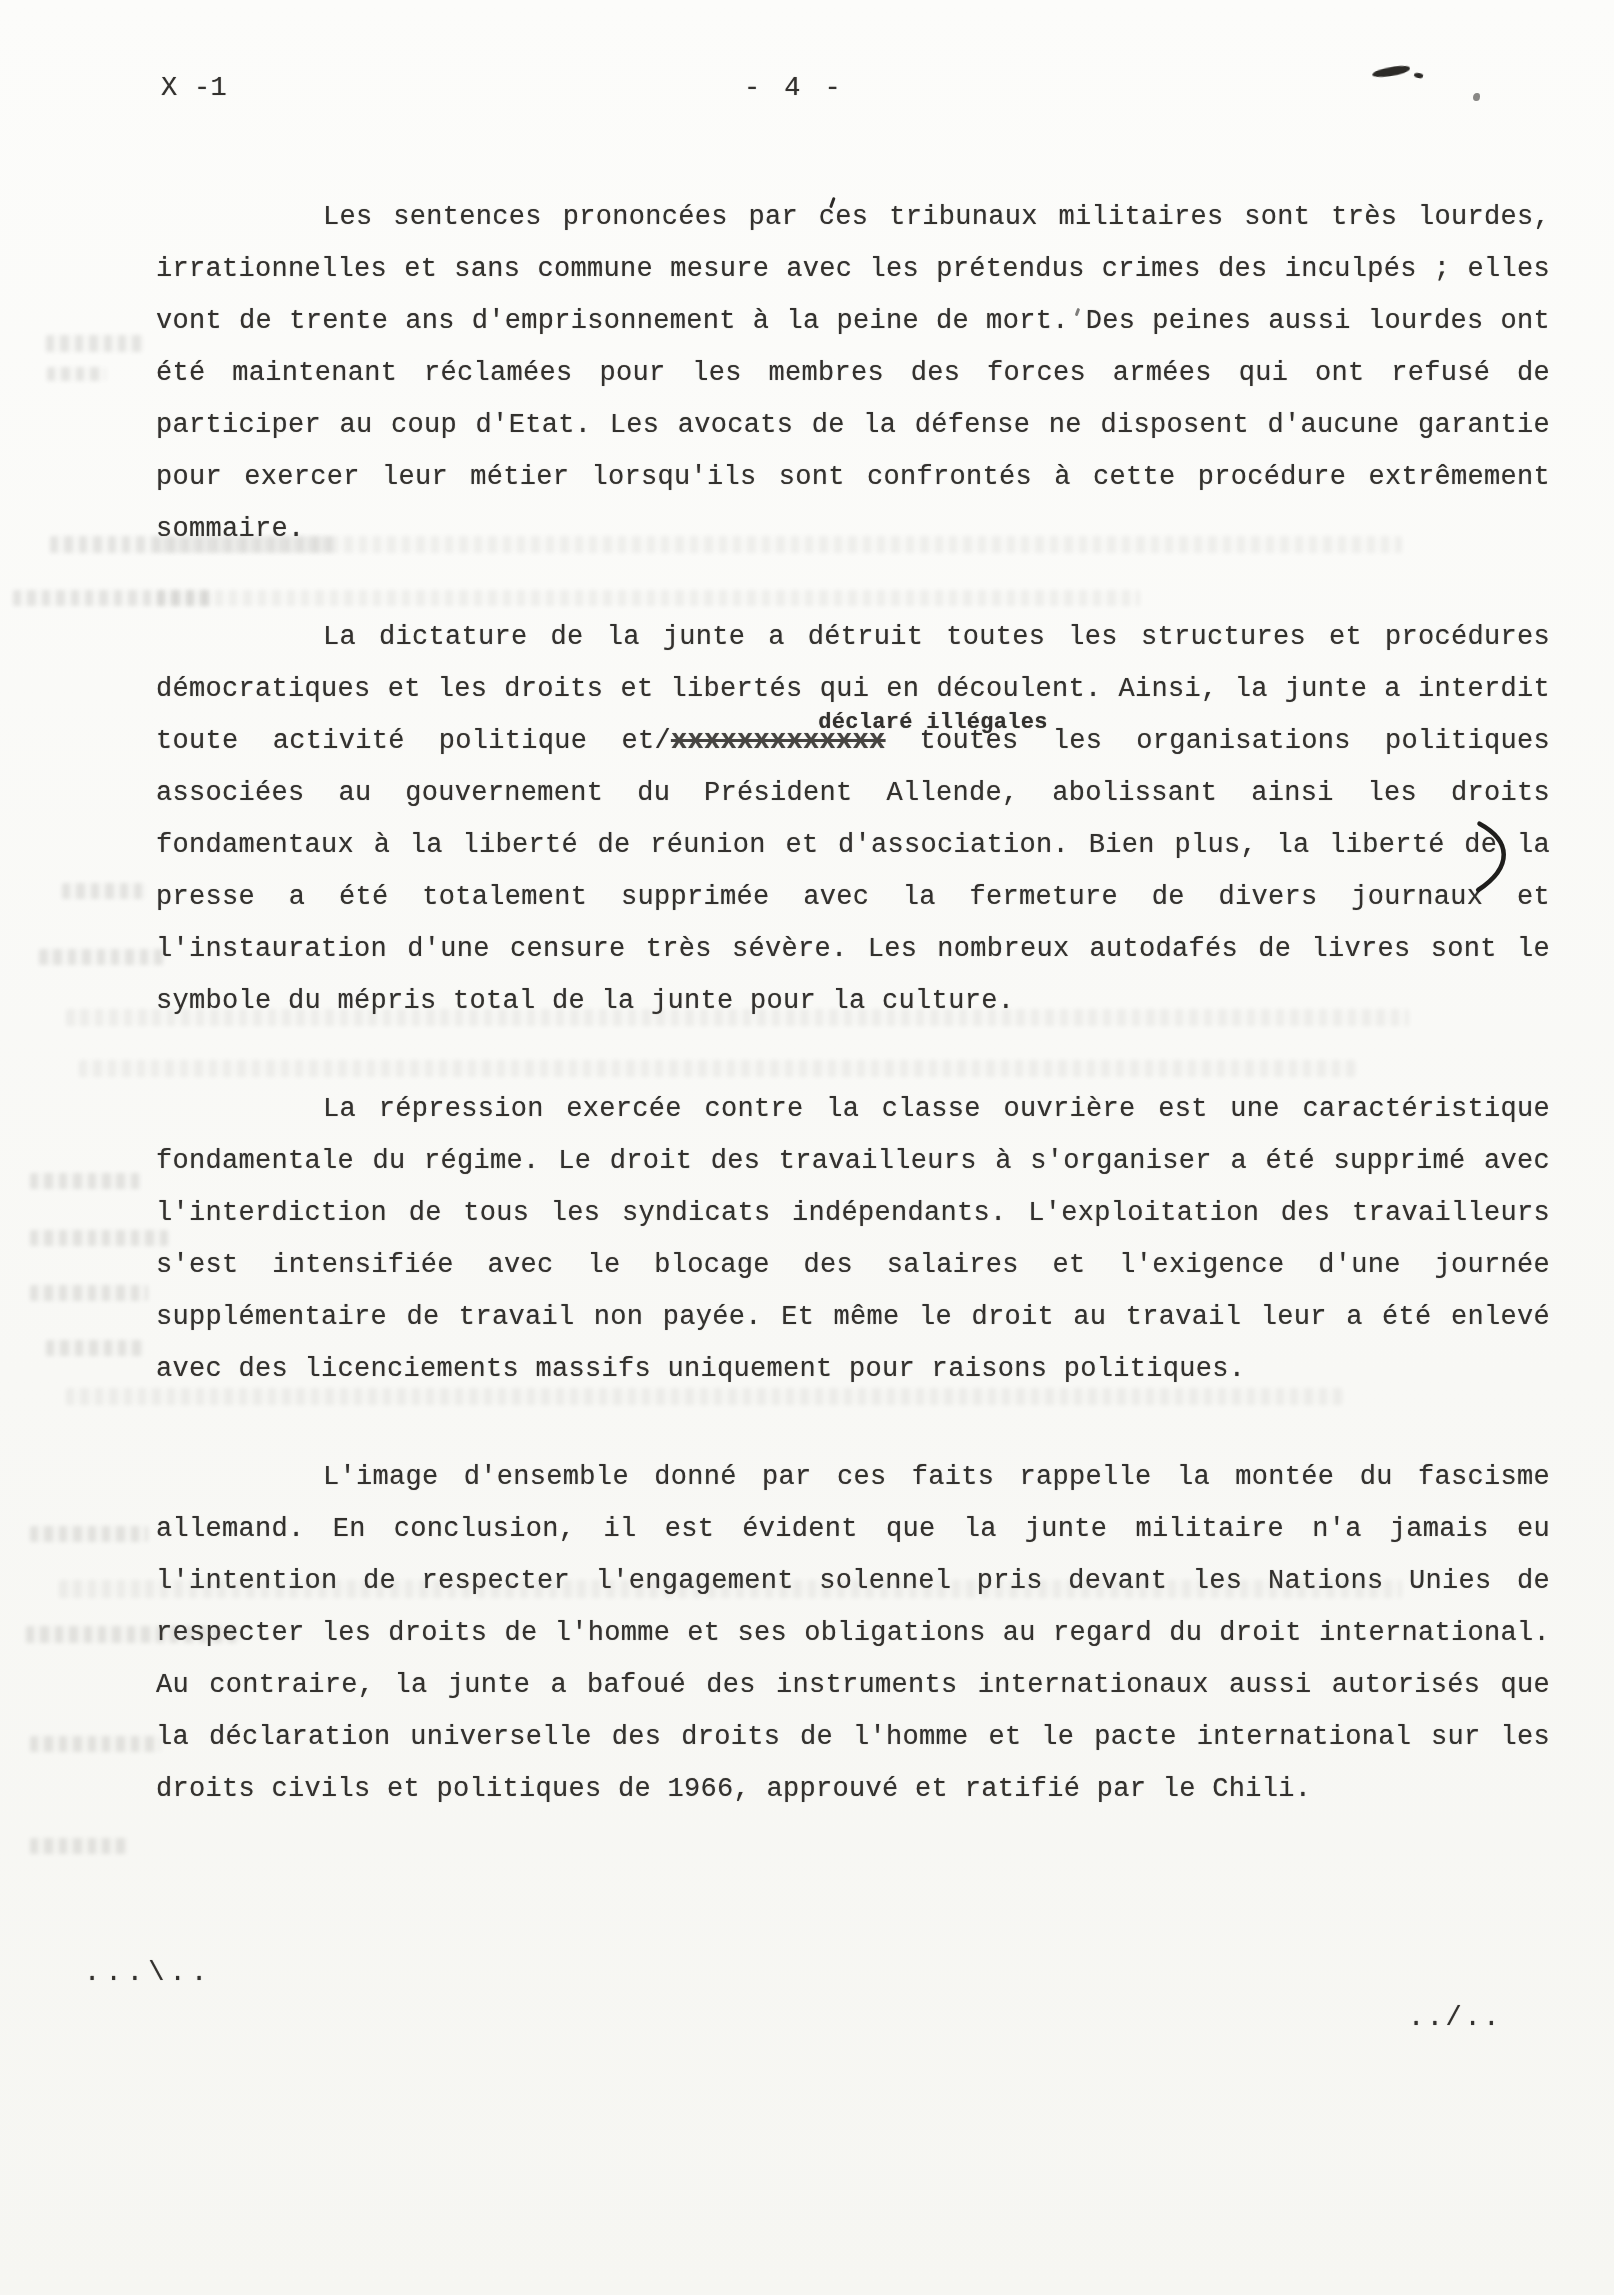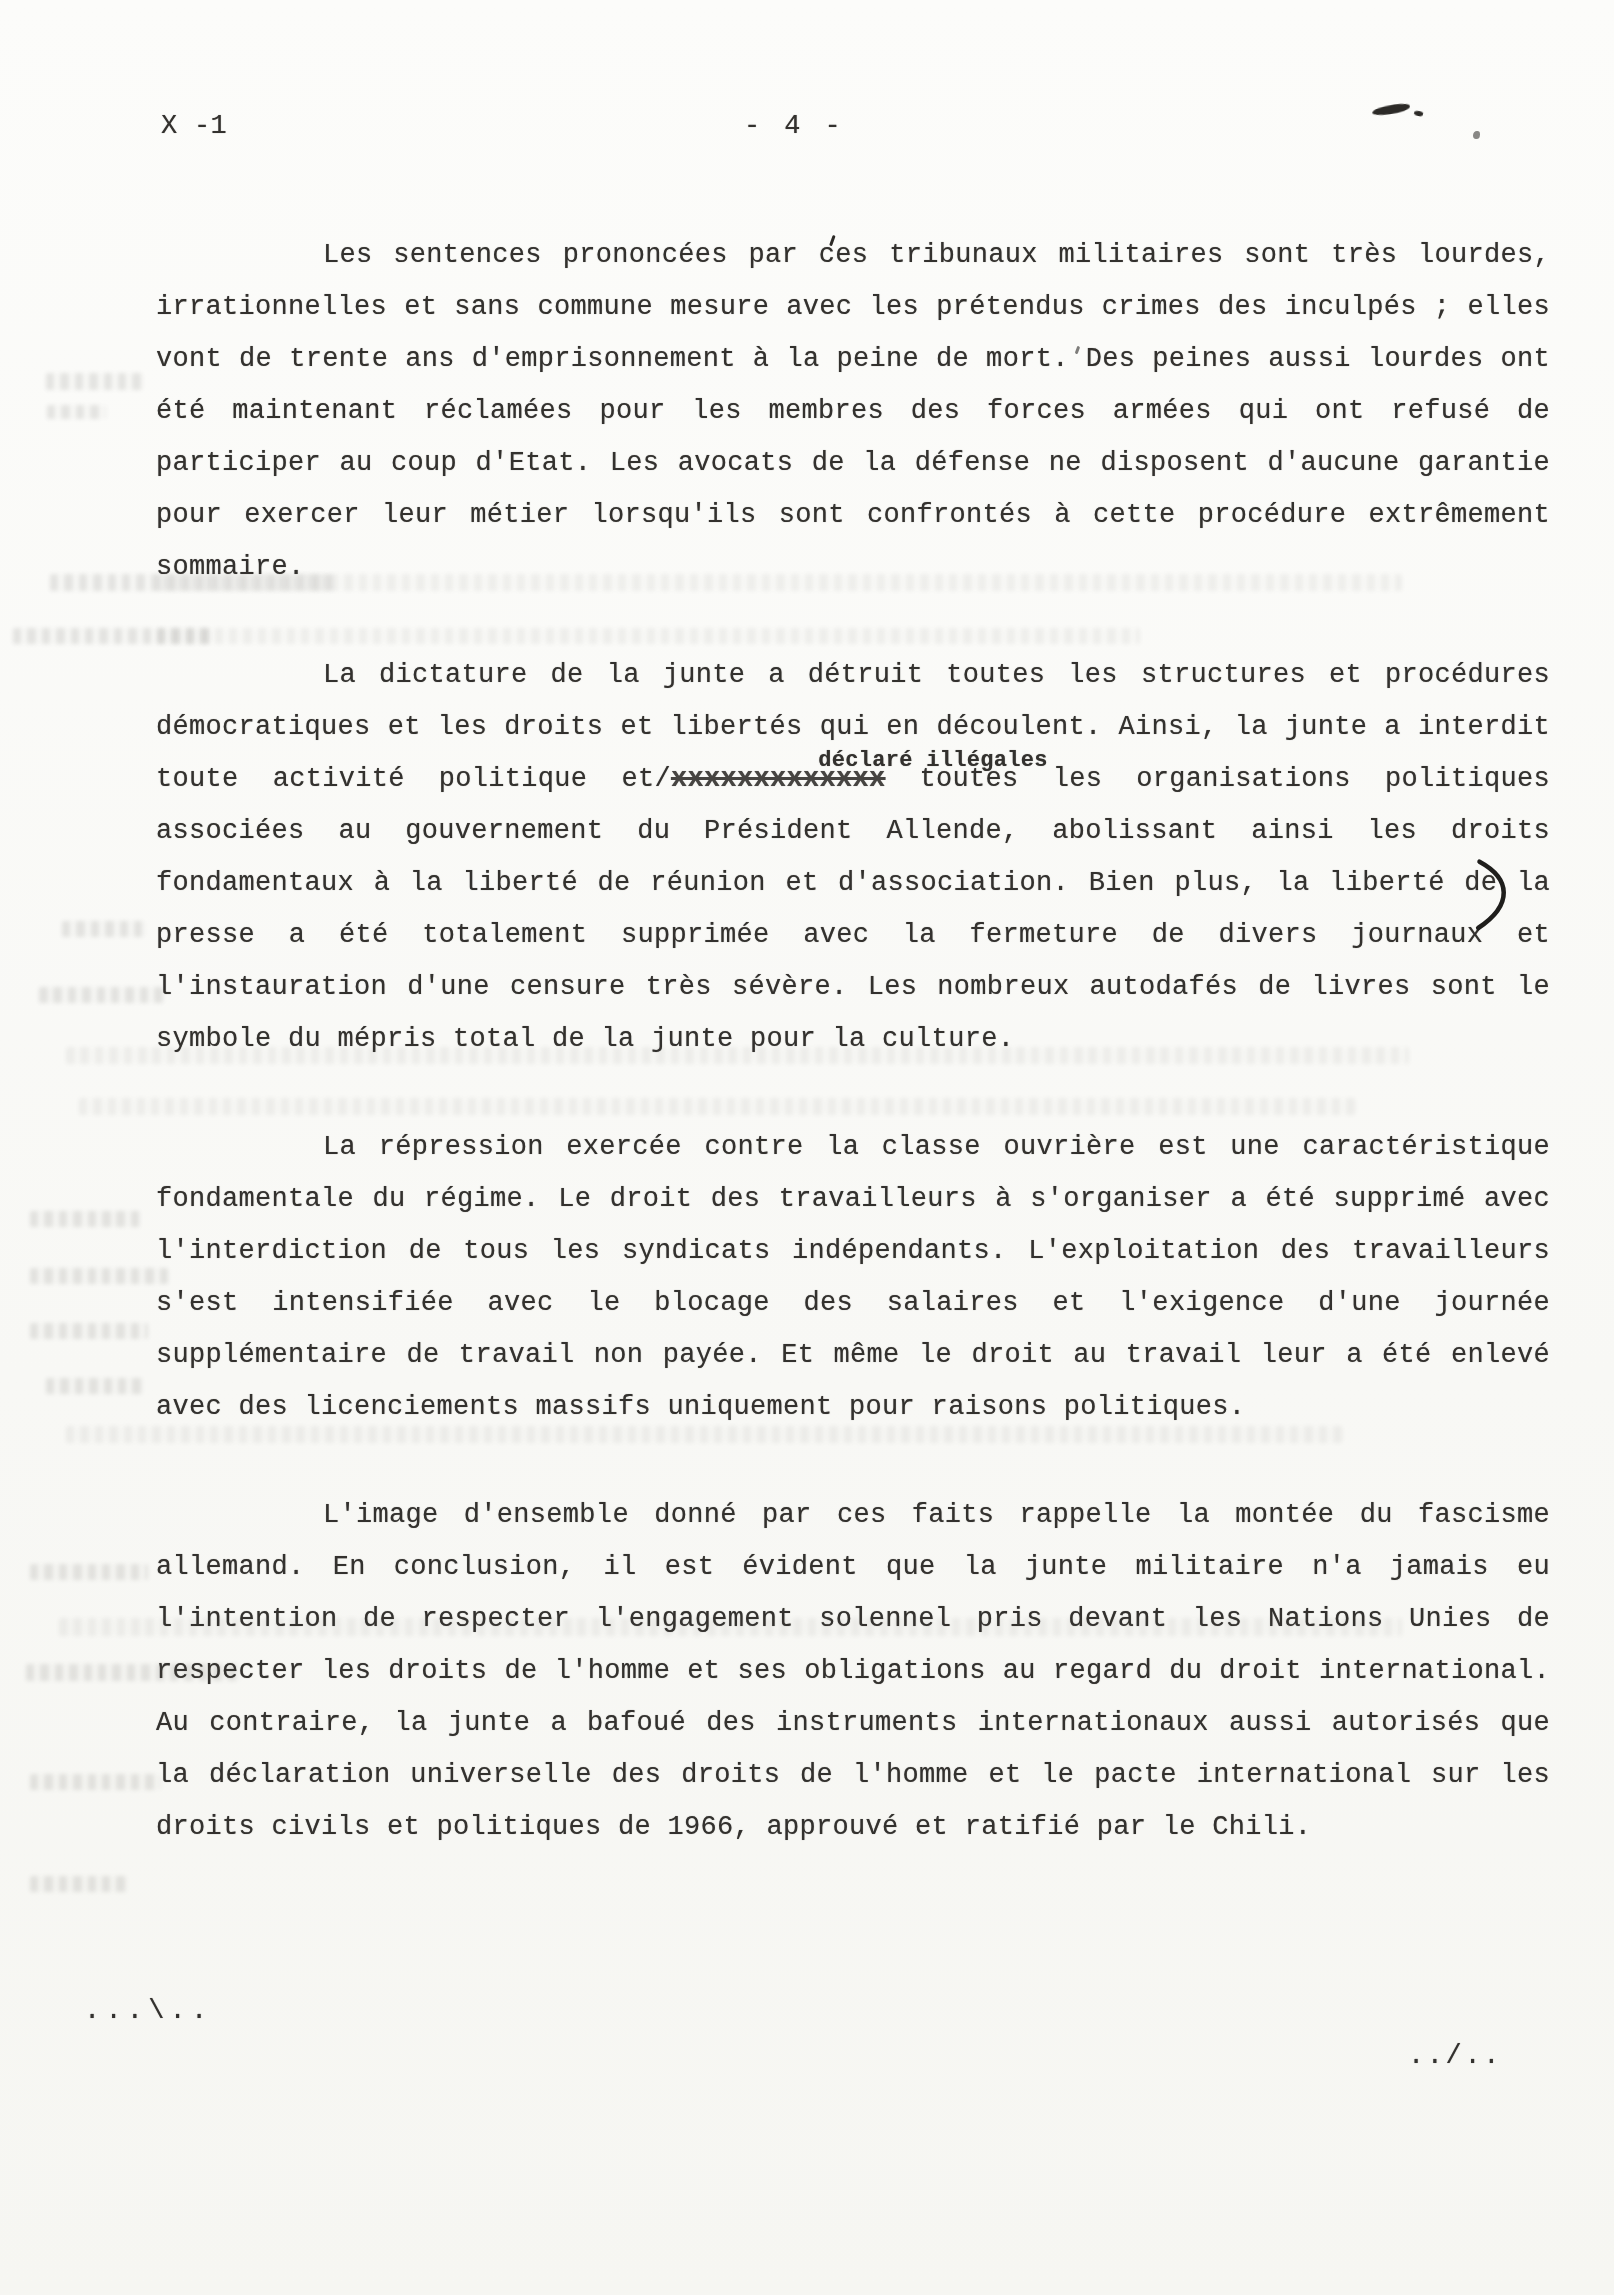--- a/index.html
+++ b/index.html
@@ -9,21 +9,20 @@
     height: 2295px;
     position: relative;
     overflow: hidden;
     background: linear-gradient(180deg, #fcfcfa 0%, #f8f8f5 60%, #f6f6f2 100%);
     font-family: "Liberation Mono", "DejaVu Sans Mono", monospace;
     color: #33312e;
   }
   .page {
     position: absolute;
     inset: 0;
-    margin-top: 38px;
   }
   .typed {
     font-size: 27px;
     line-height: 52px;
     text-shadow: 0 0 0.9px rgba(42, 40, 36, 0.55);
     letter-spacing: 0.3px;
   }
   .header-left {
     position: absolute;
     left: 161px;

